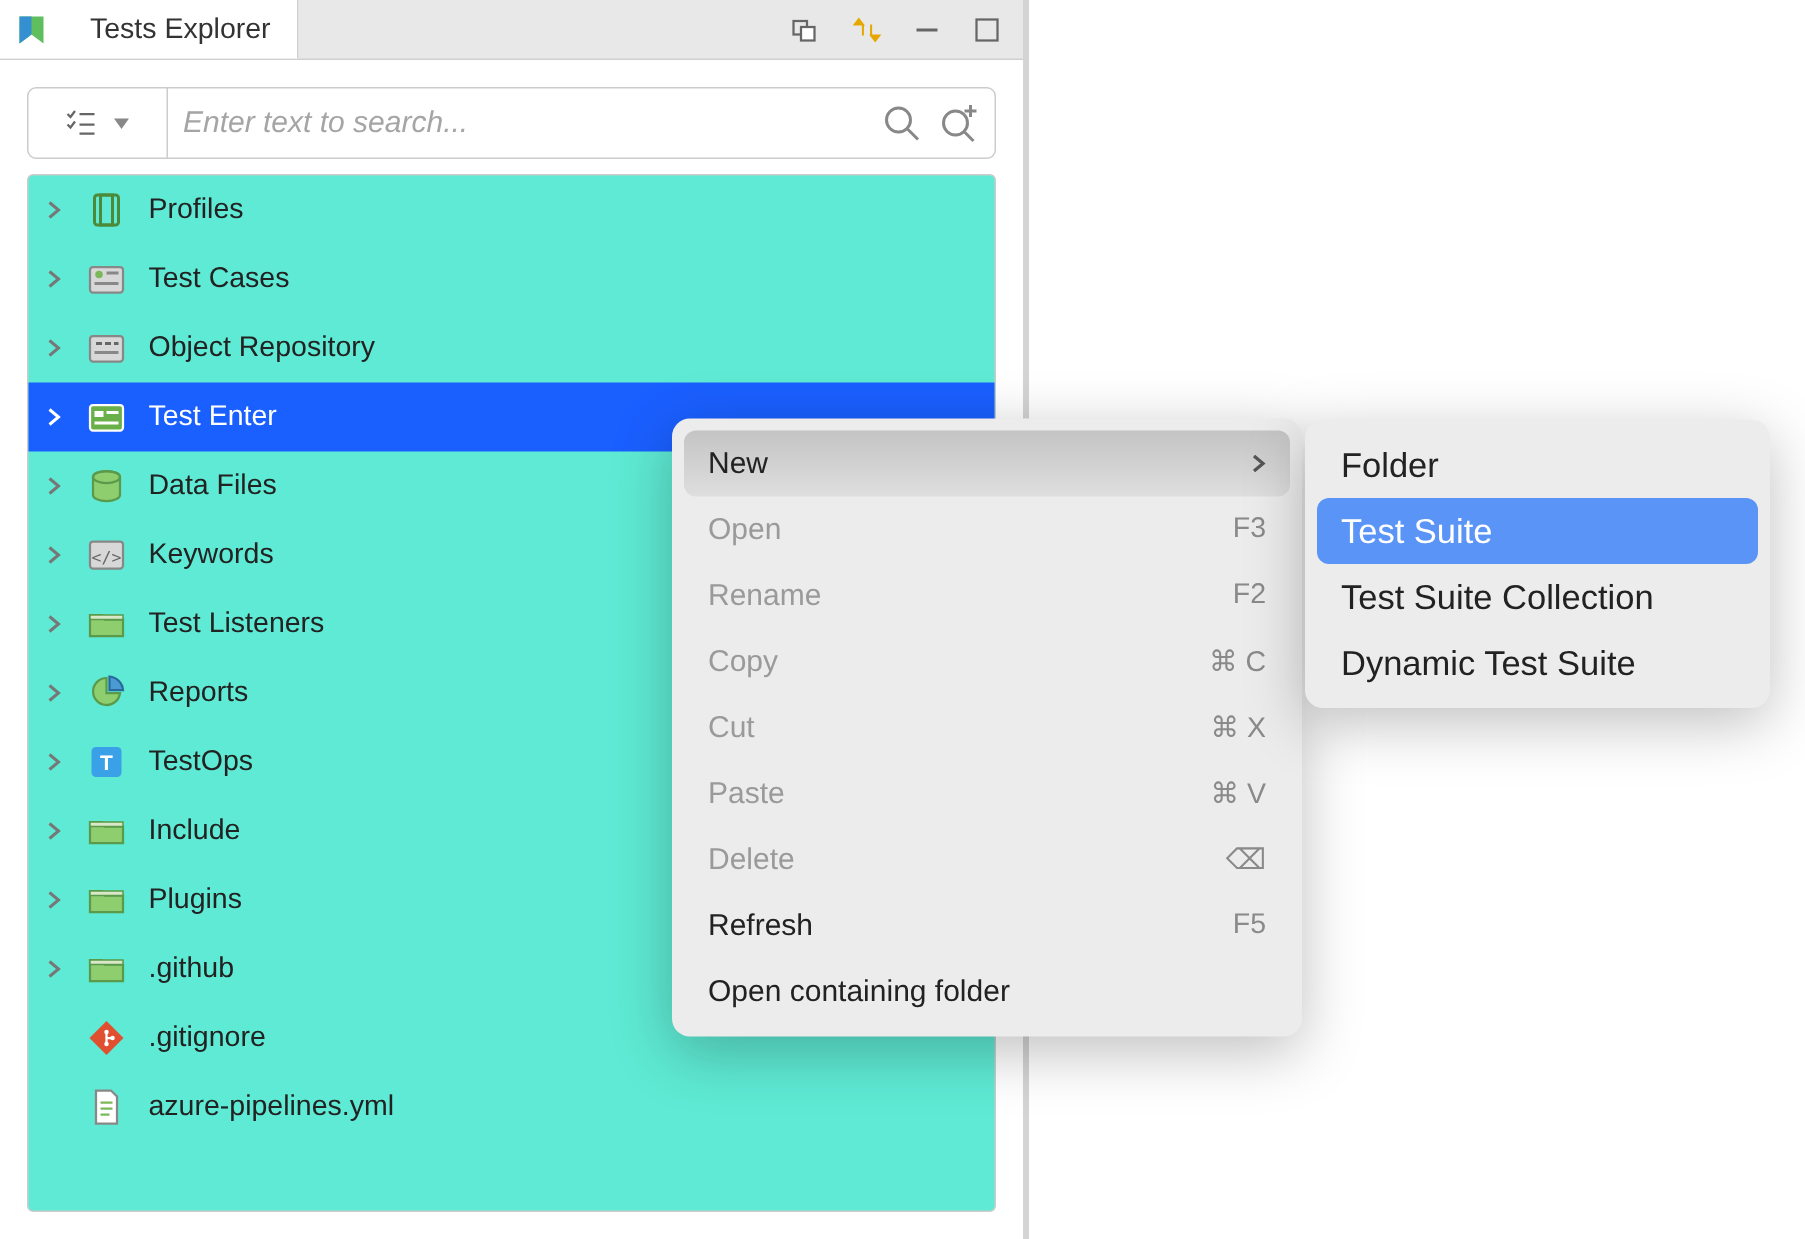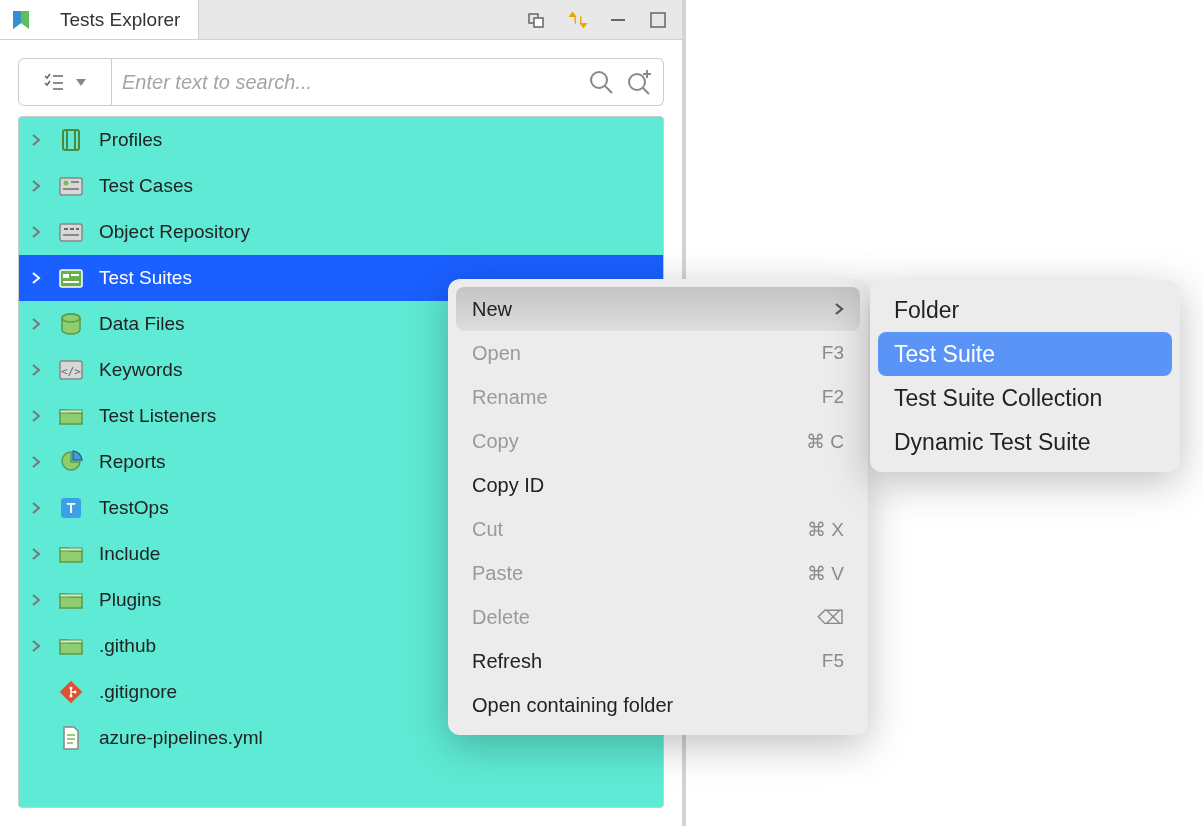--- a/index.html
+++ b/index.html
@@ -295,21 +295,21 @@
             </svg>
           </span>
           <span class="node-icon">
             <svg width="28" height="26" viewBox="0 0 28 26">
               <rect x="3" y="5" width="22" height="17" rx="2" fill="#6ab04a" stroke="#fff" stroke-width="1.5"></rect>
               <rect x="6" y="9" width="6" height="4" fill="#fff"></rect>
               <rect x="14" y="9" width="8" height="2" fill="#fff"></rect>
               <rect x="6" y="16" width="16" height="2" fill="#fff"></rect>
             </svg>
           </span>
-          <span class="node-label">Test Suites</span>
+          <span class="node-label">Test Enter</span>
         </div>
         <div class="tree-row">
           <span class="chevron">
             <svg width="10" height="14" viewBox="0 0 10 14">
               <polyline points="2,2 8,7 2,12" fill="none" stroke="currentColor" stroke-width="2"></polyline>
             </svg>
           </span>
           <span class="node-icon">
             <svg width="26" height="26" viewBox="0 0 26 26">
               <ellipse cx="13" cy="7" rx="9" ry="4" fill="#8fce6f" stroke="#5a9a4a" stroke-width="1.5"></ellipse>
@@ -471,23 +471,20 @@
       <span class="cm-shortcut">F3</span>
     </div>
     <div class="cm-item disabled">
       <span>Rename</span>
       <span class="cm-shortcut">F2</span>
     </div>
     <div class="cm-item disabled">
       <span>Copy</span>
       <span class="cm-shortcut">⌘ C</span>
     </div>
-    <div class="cm-item">
-      <span>Copy ID</span>
-    </div>
     <div class="cm-item disabled">
       <span>Cut</span>
       <span class="cm-shortcut">⌘ X</span>
     </div>
     <div class="cm-item disabled">
       <span>Paste</span>
       <span class="cm-shortcut">⌘ V</span>
     </div>
     <div class="cm-item disabled">
       <span>Delete</span>

